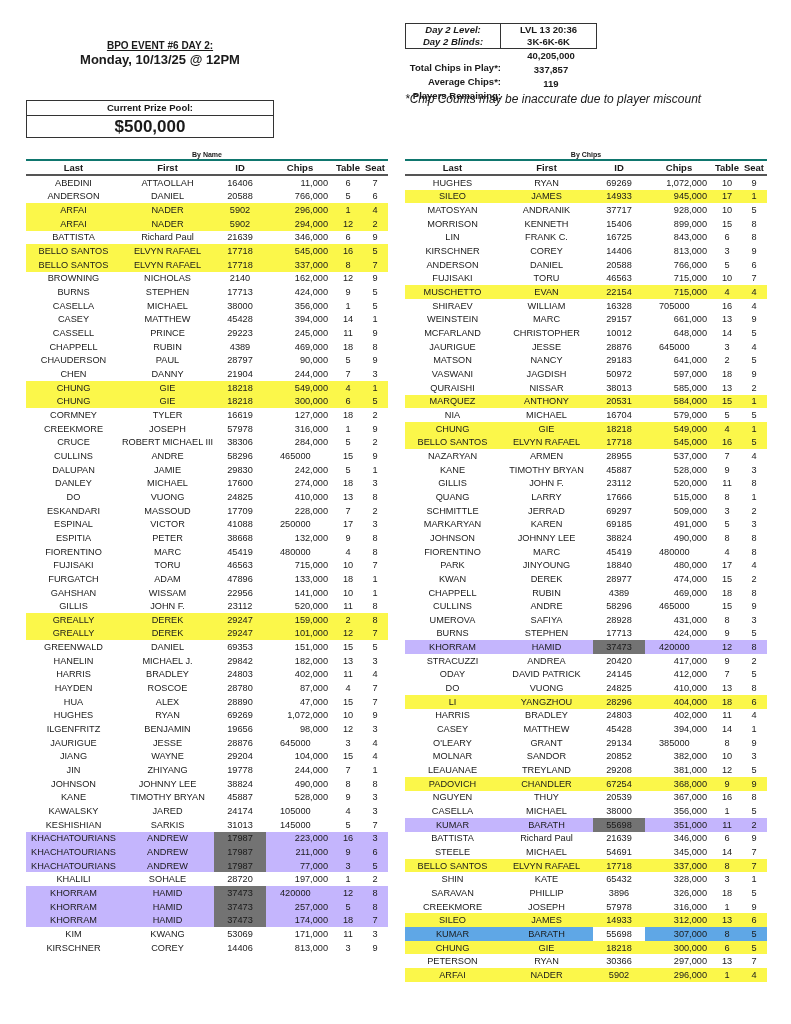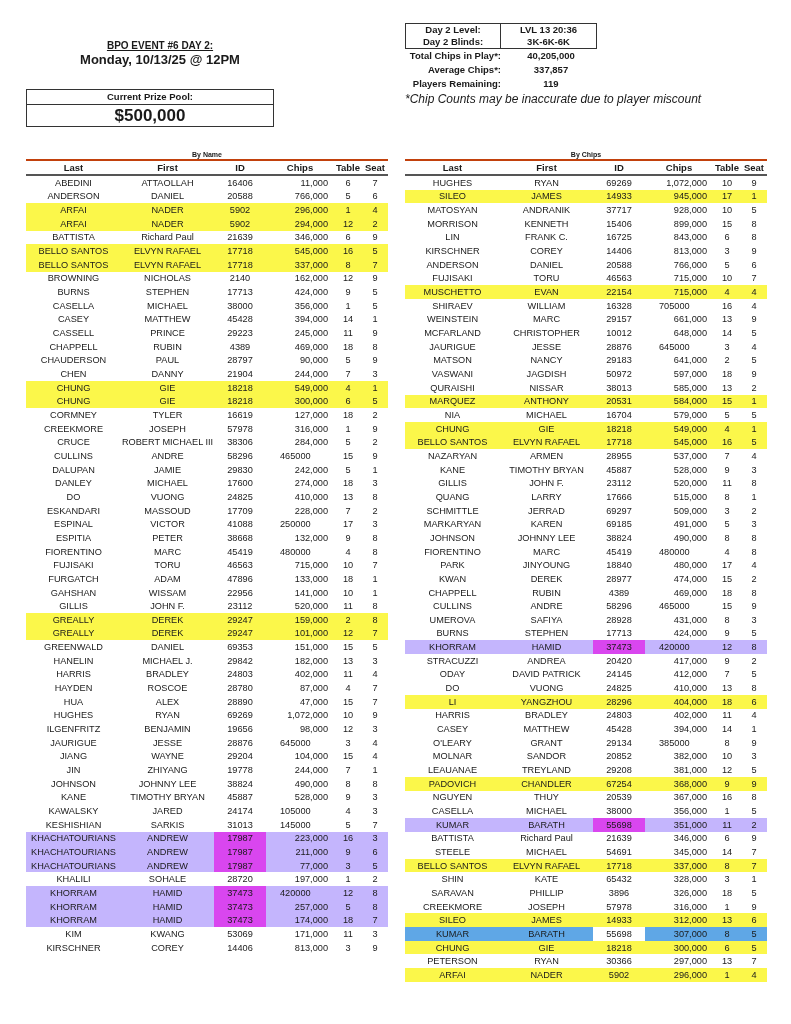--- a/index.html
+++ b/index.html
@@ -1,40 +1,40 @@
 <!DOCTYPE html>
 <html><head>
 <meta charset="utf-8">
 <style>
   html, body { margin:0; padding:0; background:#ffffff; }
   body { width:791px; height:1024px; position:relative; overflow:hidden;
          font-family:"Liberation Sans", "DejaVu Sans", sans-serif; color:#1a1a1a; }
   .title-block { position:absolute; left:60px; top:40px; width:200px; text-align:center; }
   .event-title { font-size:10px; font-weight:bold; text-decoration:underline; line-height:12px; }
   .event-date { font-size:13px; font-weight:bold; line-height:16px; }
-  .prize-box { position:absolute; left:26px; top:89px; width:246px; border:1.5px solid #333; }
+  .prize-box { position:absolute; left:26px; top:100px; width:246px; border:1.5px solid #333; }
   .prize-label { font-size:9.5px; font-weight:bold; text-align:center; border-bottom:1.5px solid #333; height:14px; line-height:14px; }
   .prize-value { font-size:17px; font-weight:bold; text-align:center; height:21px; line-height:21px; }
   .stats { position:absolute; left:405px; top:23px; width:215px; }
   .level-box { width:190px; border:1.5px solid #333; display:flex; }
-  .level-box .lcol { width:94px; border-right:1.5px solid #333; text-align:center; font-size:9.5px; font-weight:bold; line-height:12px; }
+  .level-box .lcol { width:94px; border-right:1.5px solid #333; text-align:center; font-size:9.5px; font-weight:bold; line-height:12px;font-style:italic; }
   .level-box .rcol { flex:1; text-align:center; font-size:9.5px; font-weight:bold; line-height:12px; }
   .stat-row { display:flex; font-size:9.5px; font-weight:bold; height:14px; line-height:14px; }
-  .stat-row .k { width:96px; text-align:right; }
+  .stat-row .k { width:96px; text-align:right;margin-top:12px; }
   .stat-row .v { width:100px; text-align:center; }
   .footnote { font-size:12px; font-style:italic; margin-top:1px; white-space:nowrap; }
   .section-caption { position:absolute; top:151px; font-size:7px; font-weight:bold; text-align:center; }
   table.lb { position:absolute; top:159px; border-collapse:collapse; font-size:9.2px; table-layout:fixed; }
-  table.lb th { font-weight:bold; font-size:9.5px; height:13px; padding:0; border-top:2px solid #c2410c; border-bottom:2px solid #555; }
+  table.lb th { font-weight:bold; font-size:9.5px; height:13px; padding:0; border-top:2px solid #0f766e; border-bottom:2px solid #555; }
   table.lb td { height:13.66px; padding:0; text-align:center; white-space:nowrap; overflow:hidden; }
   table.lb td.chips { text-align:right; padding-right:6px; }
   table.lb td.chips.raw { text-align:left; padding-left:14px; padding-right:0; }
   tr.hl-yellow td { background:#fbf74a; }
   tr.hl-blue td { background:#c4b5fd; }
-  tr.hl-blue td.id { background:#d946ef; }
+  tr.hl-blue td.id { background:#737373; }
   tr.hl-blue-white-id td { background:#5fa7e6; }
   tr.hl-blue-white-id td.id { background:#ffffff; }
 </style>
 </head>
 <body>
 
 <div class="title-block">
   <div class="event-title">BPO EVENT #6 DAY 2:</div>
   <div class="event-date">Monday, 10/13/25 @ 12PM</div>
 </div>

